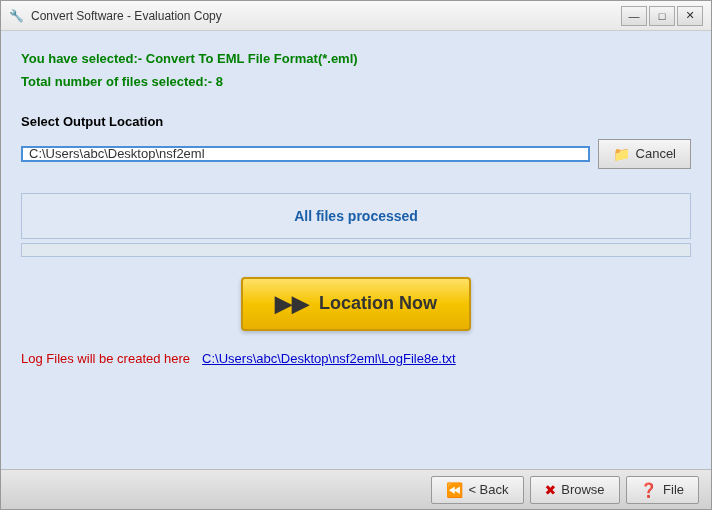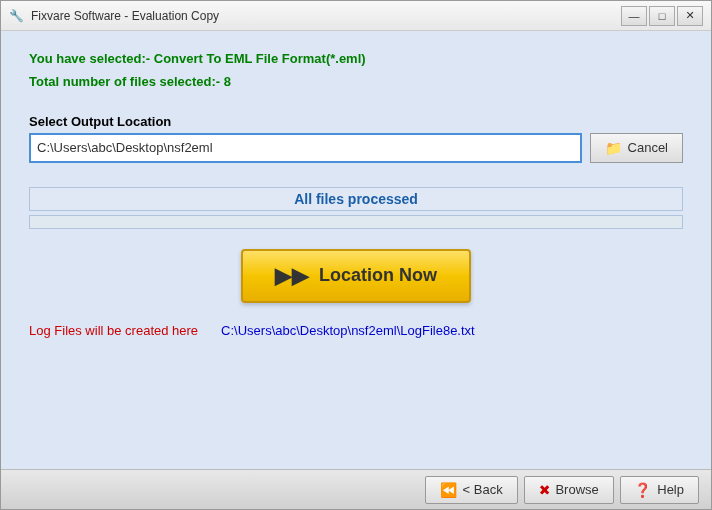--- a/index.html
+++ b/index.html
@@ -63,53 +63,53 @@
       align-items: center;
       justify-content: center;
       font-size: 11px;
       color: #333;
     }
 
     
     .content {
       flex: 1;
       background: #dce6f5;
-      padding: 16px 28px;
+      padding: 16px 20px;
       display: flex;
       flex-direction: column;
       gap: 0;
     }
 
     .info-text {
       color: #008000;
       font-size: 13px;
       font-weight: 600;
       line-height: 1.8;
     }
 
     .output-section {
       margin-top: 20px;
     }
 
     .output-label {
       font-size: 13px;
       font-weight: 600;
       color: #000;
-      margin-bottom: 4px;
+      margin-bottom: 10px;
     }
 
     .output-row {
       display: flex;
       align-items: center;
       gap: 8px;
     }
 
     .output-input {
       flex: 1;
-      height: 30px;
+      height: 16px;
       border: 2px solid #4a90d9;
       background: #fff;
       padding: 0 6px;
       font-size: 13px;
       color: #333;
       outline: none;
     }
 
     .browse-btn {
       height: 30px;
@@ -129,21 +129,21 @@
     }
 
     
     .progress-area {
       margin-top: 24px;
     }
 
     .progress-bar-container {
       background: #e0e8f5;
       border: 1px solid #b0c4de;
-      height: 24px;
+      height: 46px;
       display: flex;
       align-items: center;
       justify-content: center;
     }
 
     .progress-label {
       font-size: 14px;
       font-weight: 700;
       color: #1a5fa8;
     }
@@ -181,30 +181,31 @@
 
     .convert-icon {
       font-size: 22px;
     }
 
     
     .log-section {
       margin-top: 20px;
       display: flex;
       align-items: center;
-      gap: 23px;
+      gap: 12px;
     }
 
     .log-label {
       color: #cc0000;
       font-size: 13px;
     }
 
     .log-link {
       color: #0000cc;
+      text-decoration: underline;
       font-size: 13px;
       cursor: pointer;
     }
 
     
     .bottom-bar {
       height: 40px;
       background: linear-gradient(to bottom, #e8e8e8, #d0d0d0);
       border-top: 1px solid #bbb;
       display: flex;
@@ -236,21 +237,21 @@
     .cancel-icon { color: #cc0000; }
     .help-icon { color: #4a8fd4; }
   </style>
 </head>
 <body>
 
 <div class="window">
 
   <div class="title-bar">
     <div class="title-bar-icon">🔧</div>
-    <span class="title-bar-text">Fixvare Software - Evaluation Copy</span>
+    <span class="title-bar-text">Convert Software - Evaluation Copy</span>
     <div class="title-bar-controls">
       <button class="title-btn">—</button>
       <button class="title-btn">□</button>
       <button class="title-btn close">✕</button>
     </div>
   </div>
 
   <div class="content">
 
     <div class="info-text">
@@ -293,16 +294,16 @@
     <button class="bottom-btn">
       <span class="btn-icon back-icon">⏪</span>
       <span>&lt; Back</span>
     </button>
     <button class="bottom-btn">
       <span class="btn-icon cancel-icon">✖</span>
       <span>Browse</span>
     </button>
     <button class="bottom-btn">
       <span class="btn-icon help-icon">❓</span>
-      <span>Help</span>
+      <span>File</span>
     </button>
   </div>
 </div>
 
 </body></html>

